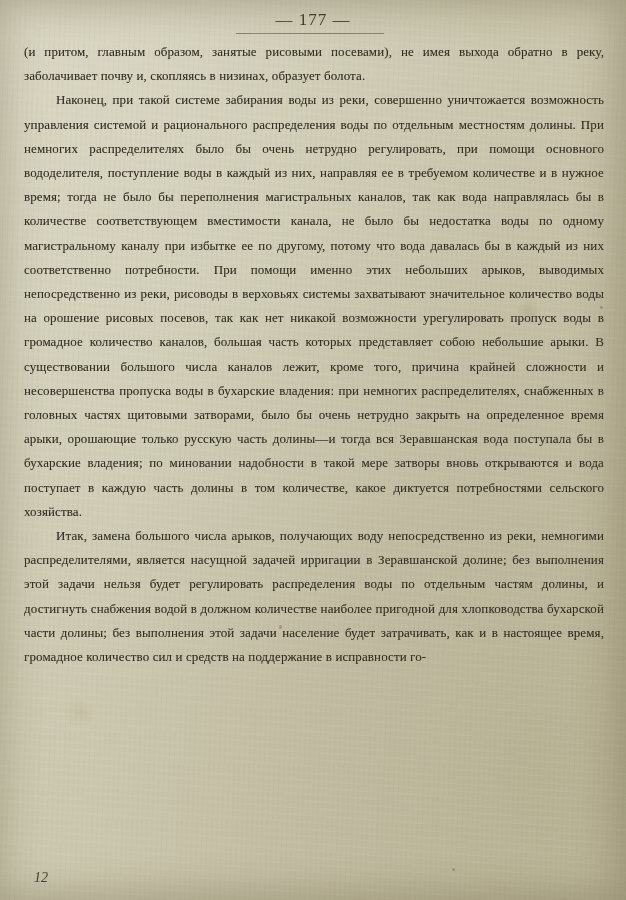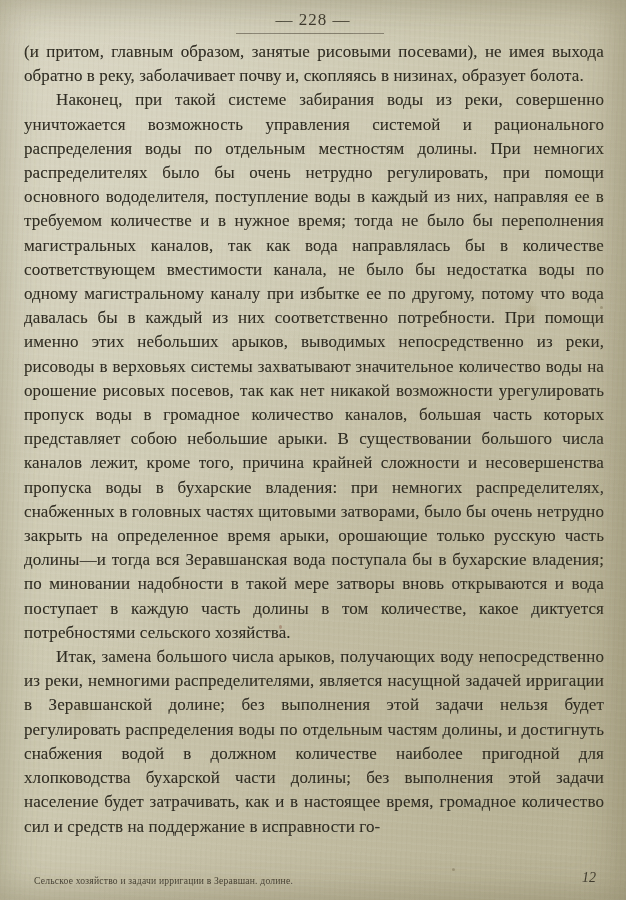--- a/index.html
+++ b/index.html
@@ -61,21 +61,21 @@
     opacity: 0.55;
   }
   .content {
     position: absolute;
     top: 40px;
     left: 24px;
     width: 580px;
   }
   p {
     margin: 0;
-    font-size: 17px;
+    font-size: 13px;
     line-height: 24.2px;
     color: #2e2b22;
     text-align: justify;
     text-justify: inter-word;
     letter-spacing: 0.1px;
     text-shadow: 0 0 0.6px rgba(60,55,40,0.30);
   }
   p.indent {
     text-indent: 32px;
   }
@@ -114,31 +114,30 @@
     pointer-events: none;
     border-radius: 50%;
     background: radial-gradient(circle, rgba(140,125,80,0.22), rgba(140,125,80,0) 70%);
   }
 </style>
 </head>
 <body>
 
 <div class="page">
 
-  <div class="header">— 228 —</div>
+  <div class="header">— 177 —</div>
   <div class="rule"></div>
 
   <div class="content">
     <p>(и притом, главным образом, занятые рисовыми посевами), не имея выхода обратно в реку, заболачивает почву и, скопляясь в низинах, образует болота.</p>
     <p class="indent">Наконец, при такой системе забирания воды из реки, совершенно уничтожается возможность управления системой и рационального распределения воды по отдельным местностям долины. При немногих распределителях было бы очень нетрудно регулировать, при помощи основного вододелителя, поступление воды в каждый из них, направляя ее в требуемом количестве и в нужное время; тогда не было бы переполнения магистральных каналов, так как вода направлялась бы в количестве соответствующем вместимости канала, не было бы недостатка воды по одному магистральному каналу при избытке ее по другому, потому что вода давалась бы в каждый из них соответственно потребности. При помощи именно этих небольших арыков, выводимых непосредственно из реки, рисоводы в верховьях системы захватывают значительное количество воды на орошение рисовых посевов, так как нет никакой возможности урегулировать пропуск воды в громадное количество каналов, большая часть которых представляет собою небольшие арыки. В существовании большого числа каналов лежит, кроме того, причина крайней сложности и несовершенства пропуска воды в бухарские владения: при немногих распределителях, снабженных в головных частях щитовыми затворами, было бы очень нетрудно закрыть на определенное время арыки, орошающие только русскую часть долины—и тогда вся Зеравшанская вода поступала бы в бухарские владения; по миновании надобности в такой мере затворы вновь открываются и вода поступает в каждую часть долины в том количестве, какое диктуется потребностями сельского хозяйства.</p>
     <p class="indent">Итак, замена большого числа арыков, получающих воду непосредственно из реки, немногими распределителями, является насущной задачей ирригации в Зеравшанской долине; без выполнения этой задачи нельзя будет регулировать распределения воды по отдельным частям долины, и достигнуть снабжения водой в должном количестве наиболее пригодной для хлопководства бухарской части долины; без выполнения этой задачи население будет затрачивать, как и в настоящее время, громадное количество сил и средств на поддержание в исправности го-</p>
   </div>
 
   <div class="footer">
-    <div class="footnote">Сельское хозяйство и задачи ирригации в Зеравшан. долине.</div>
     <div class="pagenum-bottom">12</div>
   </div>
 
   <div class="blotch" style="left:515px; top:300px; width:26px; height:22px;"></div>
   <div class="blotch" style="left:60px; top:700px; width:40px; height:26px; opacity:0.5;"></div>
   <div class="speck" style="left:600px; top:306px; width:3px; height:3px;"></div>
   <div class="speck" style="left:279px; top:625px; width:3px; height:4px; background:rgba(120,60,40,0.35);"></div>
   <div class="speck" style="left:452px; top:868px; width:3px; height:3px;"></div>
 
   <div class="grain"></div>

